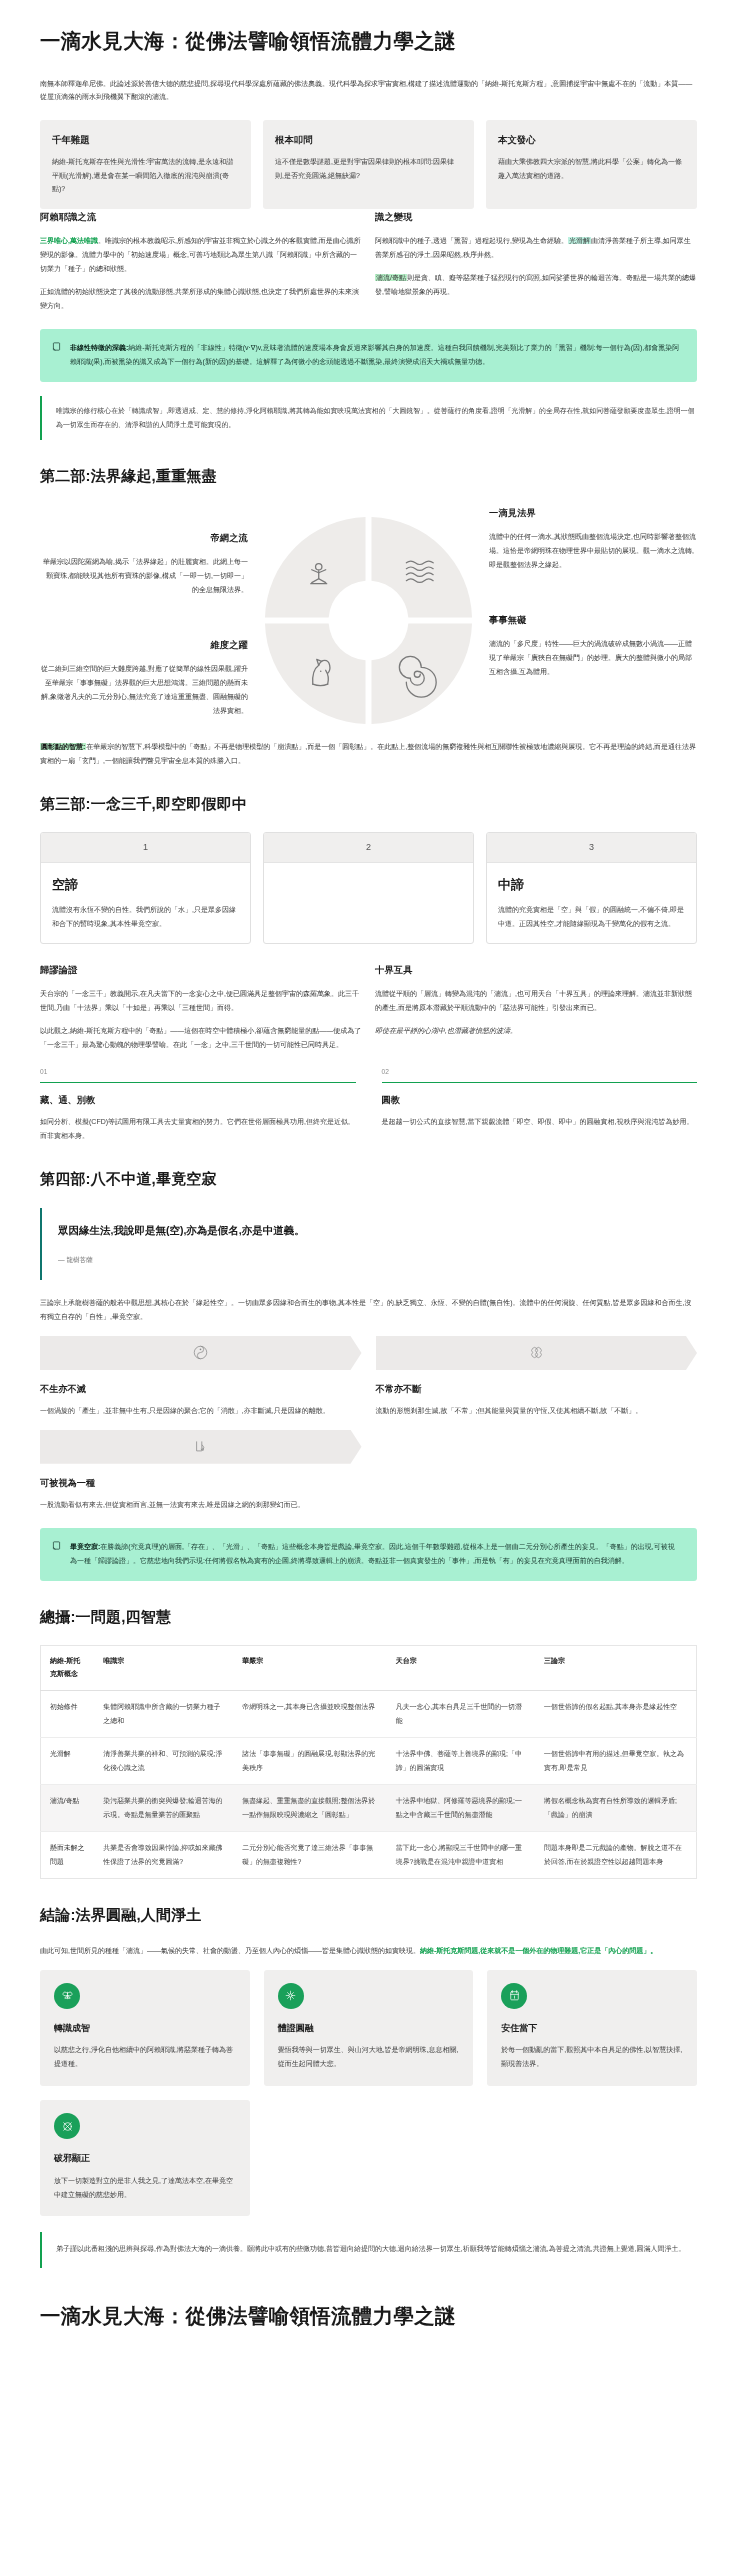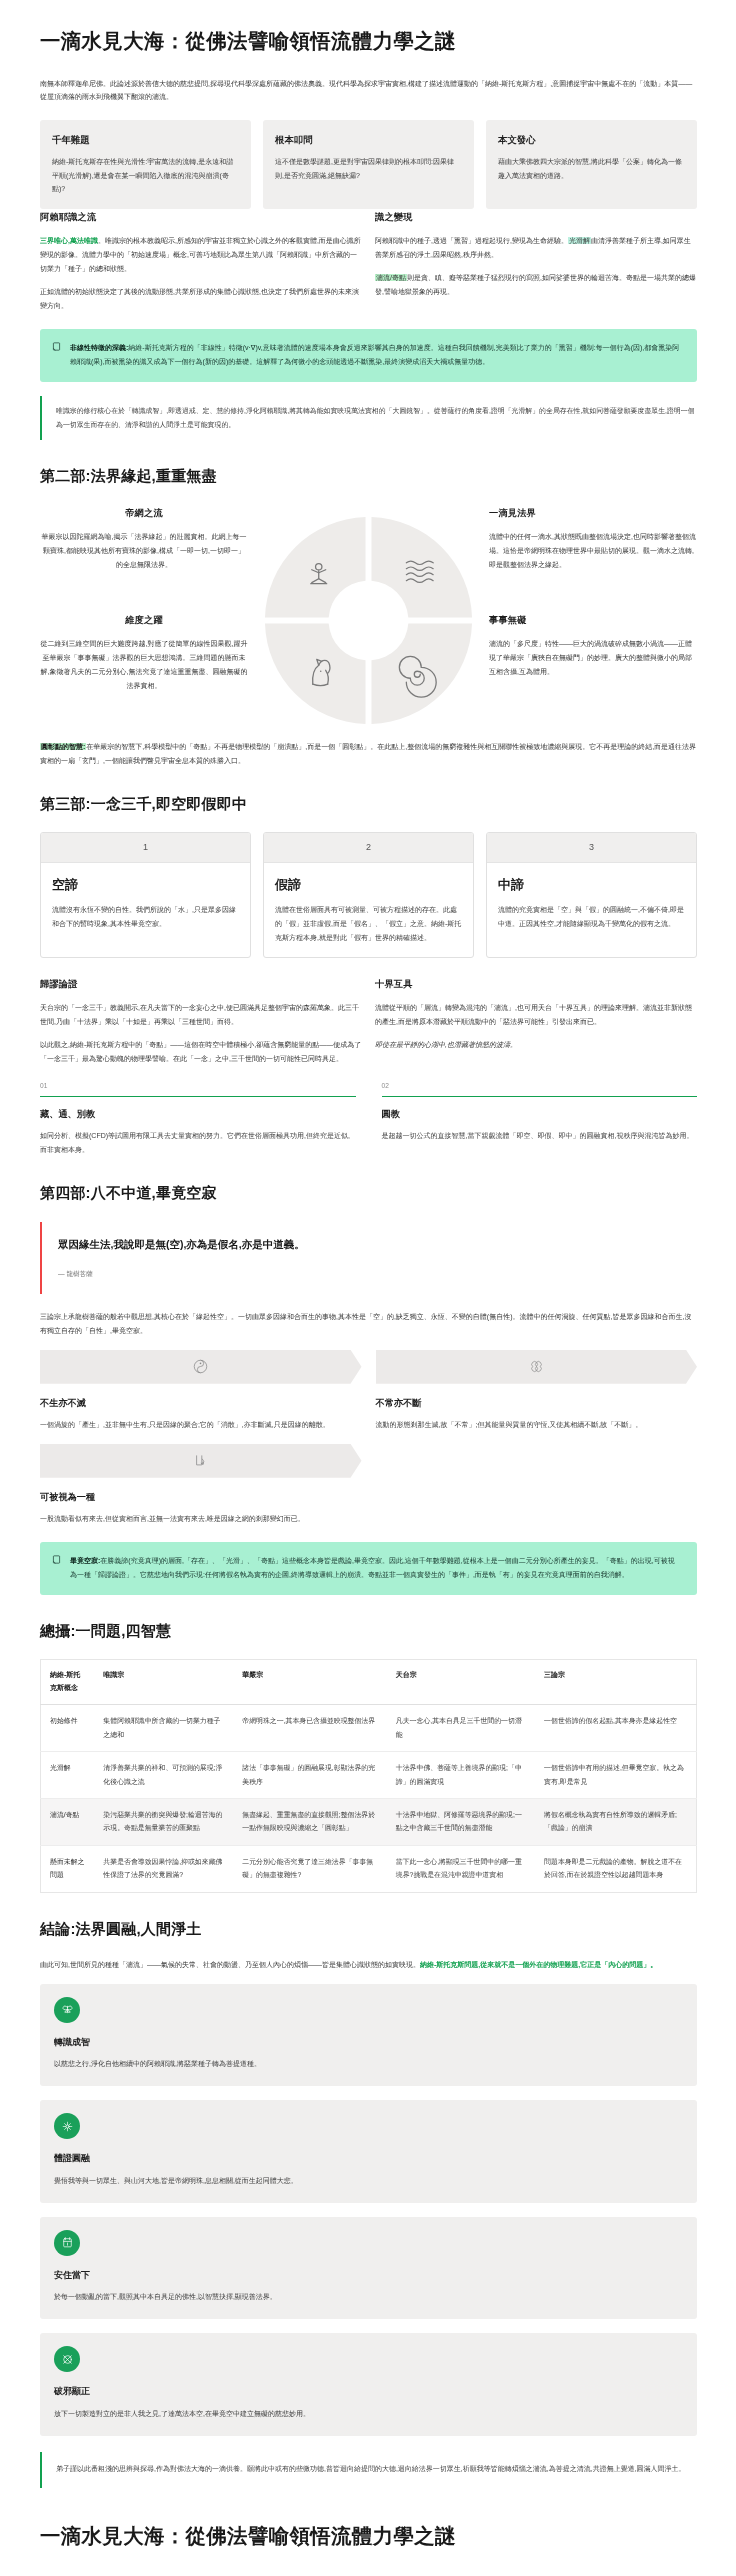--- a/index.html
+++ b/index.html
@@ -82,36 +82,36 @@
   .callout .tx b { font-weight: 700; color: #082018; }
 
   
   .quote-bar {
     border-left: 2px solid #12a150;
     padding: 8px 0 8px 14px;
     margin: 10px 0 14px 0;
   }
   .quote-bar .small { font-size: 6.9px; line-height: 2.0; color: #3a3a3a; }
   .quote-big {
-    border-left: 2px solid #ef4444;
+    border-left: 2px solid #0f766e;
     padding: 14px 0 14px 16px;
     margin: 12px 0 16px 0;
   }
   .quote-big .q { font-size: 10.5px; font-weight: 600; color: #1a1a1a; line-height: 1.7; }
   .quote-big .attr { font-size: 6.6px; color: #6e6e6e; margin-top: 14px; }
 
   
   .donut-row {
     display: grid;
     grid-template-columns: 1fr 221px 1fr;
     gap: 10px;
     align-items: start;
     margin-top: 8px;
   }
-  .donut-left  { text-align: center; }
+  .donut-left  { text-align: right; margin-top: 25px; }
   .donut-right { text-align: left; }
   .donut-left .blk, .donut-right .blk { margin-bottom: 40px; }
   .donut-left .blk:last-child, .donut-right .blk:last-child { margin-bottom: 0; }
   .donut-holder { display:flex; justify-content:center; padding-top: 8px; }
 
   
   .note-para { font-size: 7px; line-height: 2.0; color: #333; margin: 12px 0 6px; }
 
   
   .num-grid { display: grid; grid-template-columns: 1fr 1fr 1fr; gap: 12px; }
@@ -171,21 +171,21 @@
     vertical-align: top;
     color: #3a3a3a;
     line-height: 1.95;
     border-bottom: 1px solid #ededed;
   }
   table.summary tr.alt td { background: #f6f5f5; }
   table.summary tr:last-child td { border-bottom: none; }
   table.summary td.first { color:#2b2b2b; }
 
   
-  .conc-grid { display: grid; grid-template-columns: 1fr; gap: 14px; margin-top: 12px; }
+  .conc-grid { display: grid; grid-template-columns: 1fr 1fr 1fr; gap: 14px; margin-top: 12px; }
   .conc-card { background: #f0efee; border-radius: 3px; padding: 13px 14px 15px 14px; }
   .conc-card .badge {
     width: 26px; height: 26px; border-radius: 50%;
     background: #1aa05a;
     display: flex; align-items: center; justify-content: center;
     margin-bottom: 11px;
   }
   .conc-card .t { font-size: 9px; font-weight: 600; margin-bottom: 7px; color:#1f1f1f; }
   .conc-card .b { font-size: 7px; line-height: 1.98; color:#3a3a3a; }
 
@@ -333,24 +333,20 @@
     <div class="num-grid">
       <div class="num-card">
         <div class="hd">1</div>
         <div class="bd">
           <div class="t">空諦</div>
           <div class="b">流體沒有永恆不變的自性。我們所說的「水」,只是眾多因緣和合下的暫時現象,其本性畢竟空寂。</div>
         </div>
       </div>
       <div class="num-card">
         <div class="hd">2</div>
-        <div class="bd">
-          <div class="t">假諦</div>
-          <div class="b">流體在世俗層面具有可被測量、可被方程描述的存在。此處的「假」並非虛假,而是「假名」、「假立」之意。納維-斯托克斯方程本身,就是對此「假有」世界的精確描述。</div>
-        </div>
       </div>
       <div class="num-card">
         <div class="hd">3</div>
         <div class="bd">
           <div class="t">中諦</div>
           <div class="b">流體的究竟實相是「空」與「假」的圓融統一,不偏不倚,即是中道。正因其性空,才能隨緣顯現為千變萬化的假有之流。</div>
         </div>
       </div>
     </div>
 

